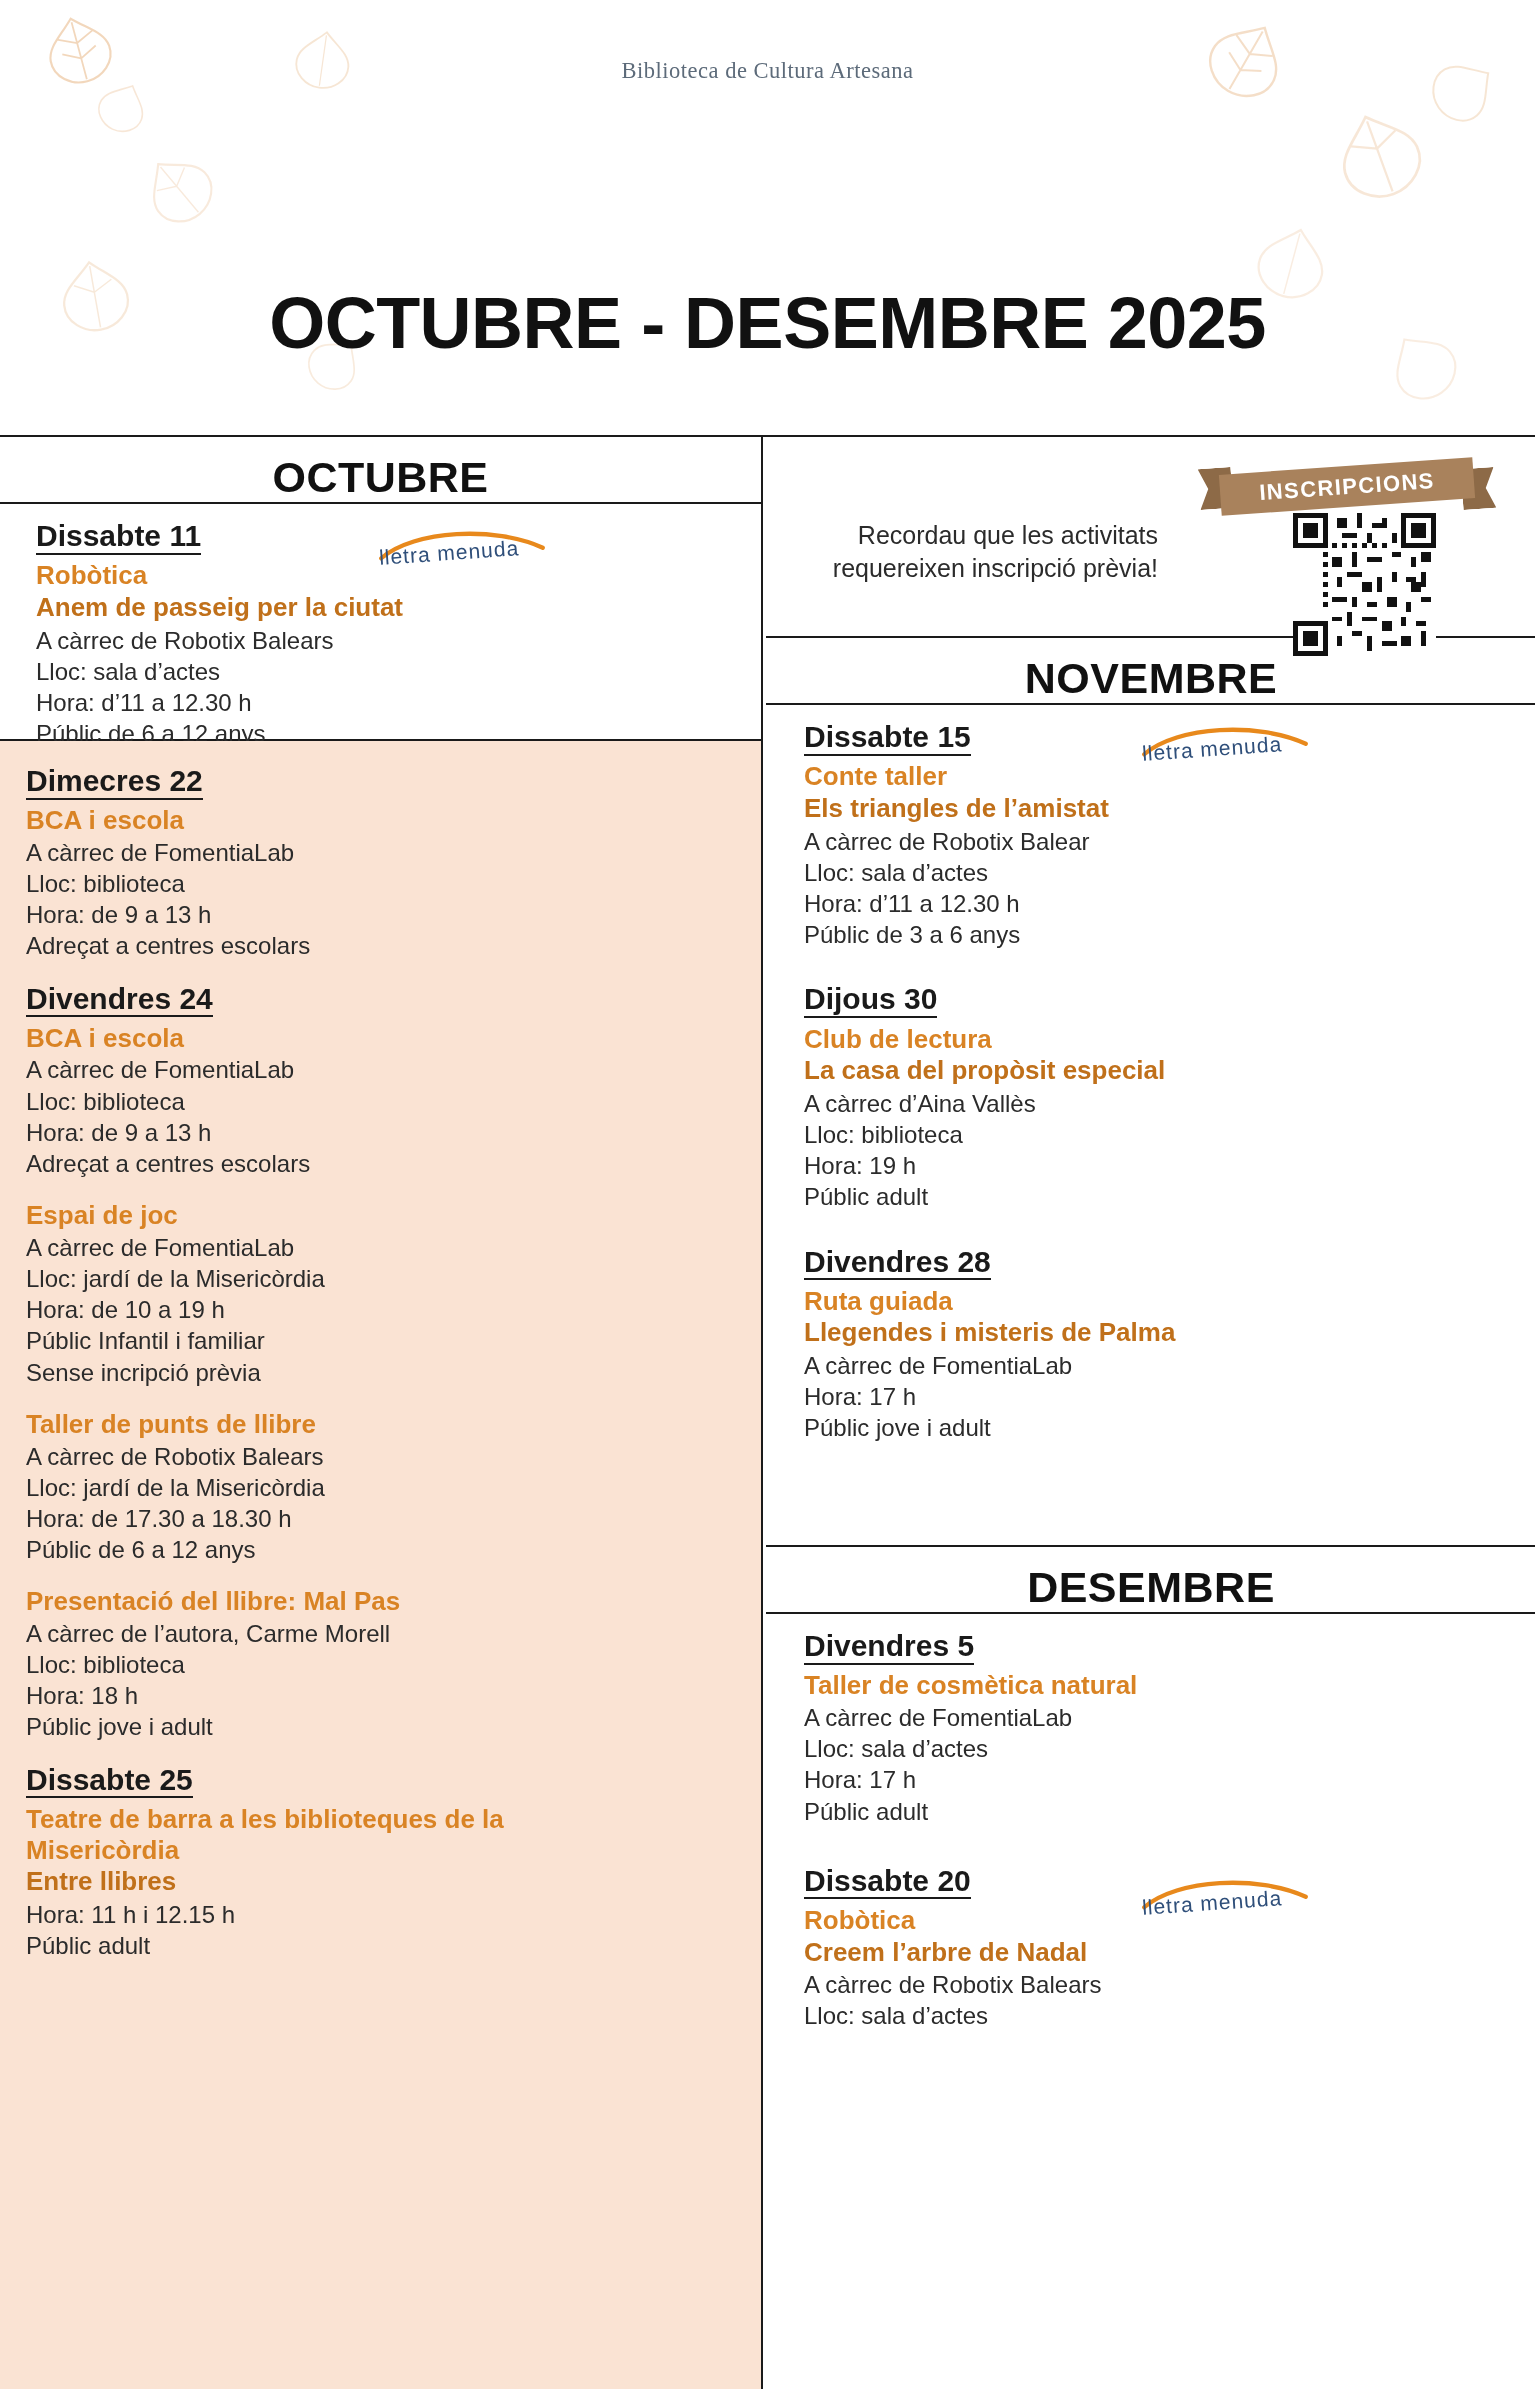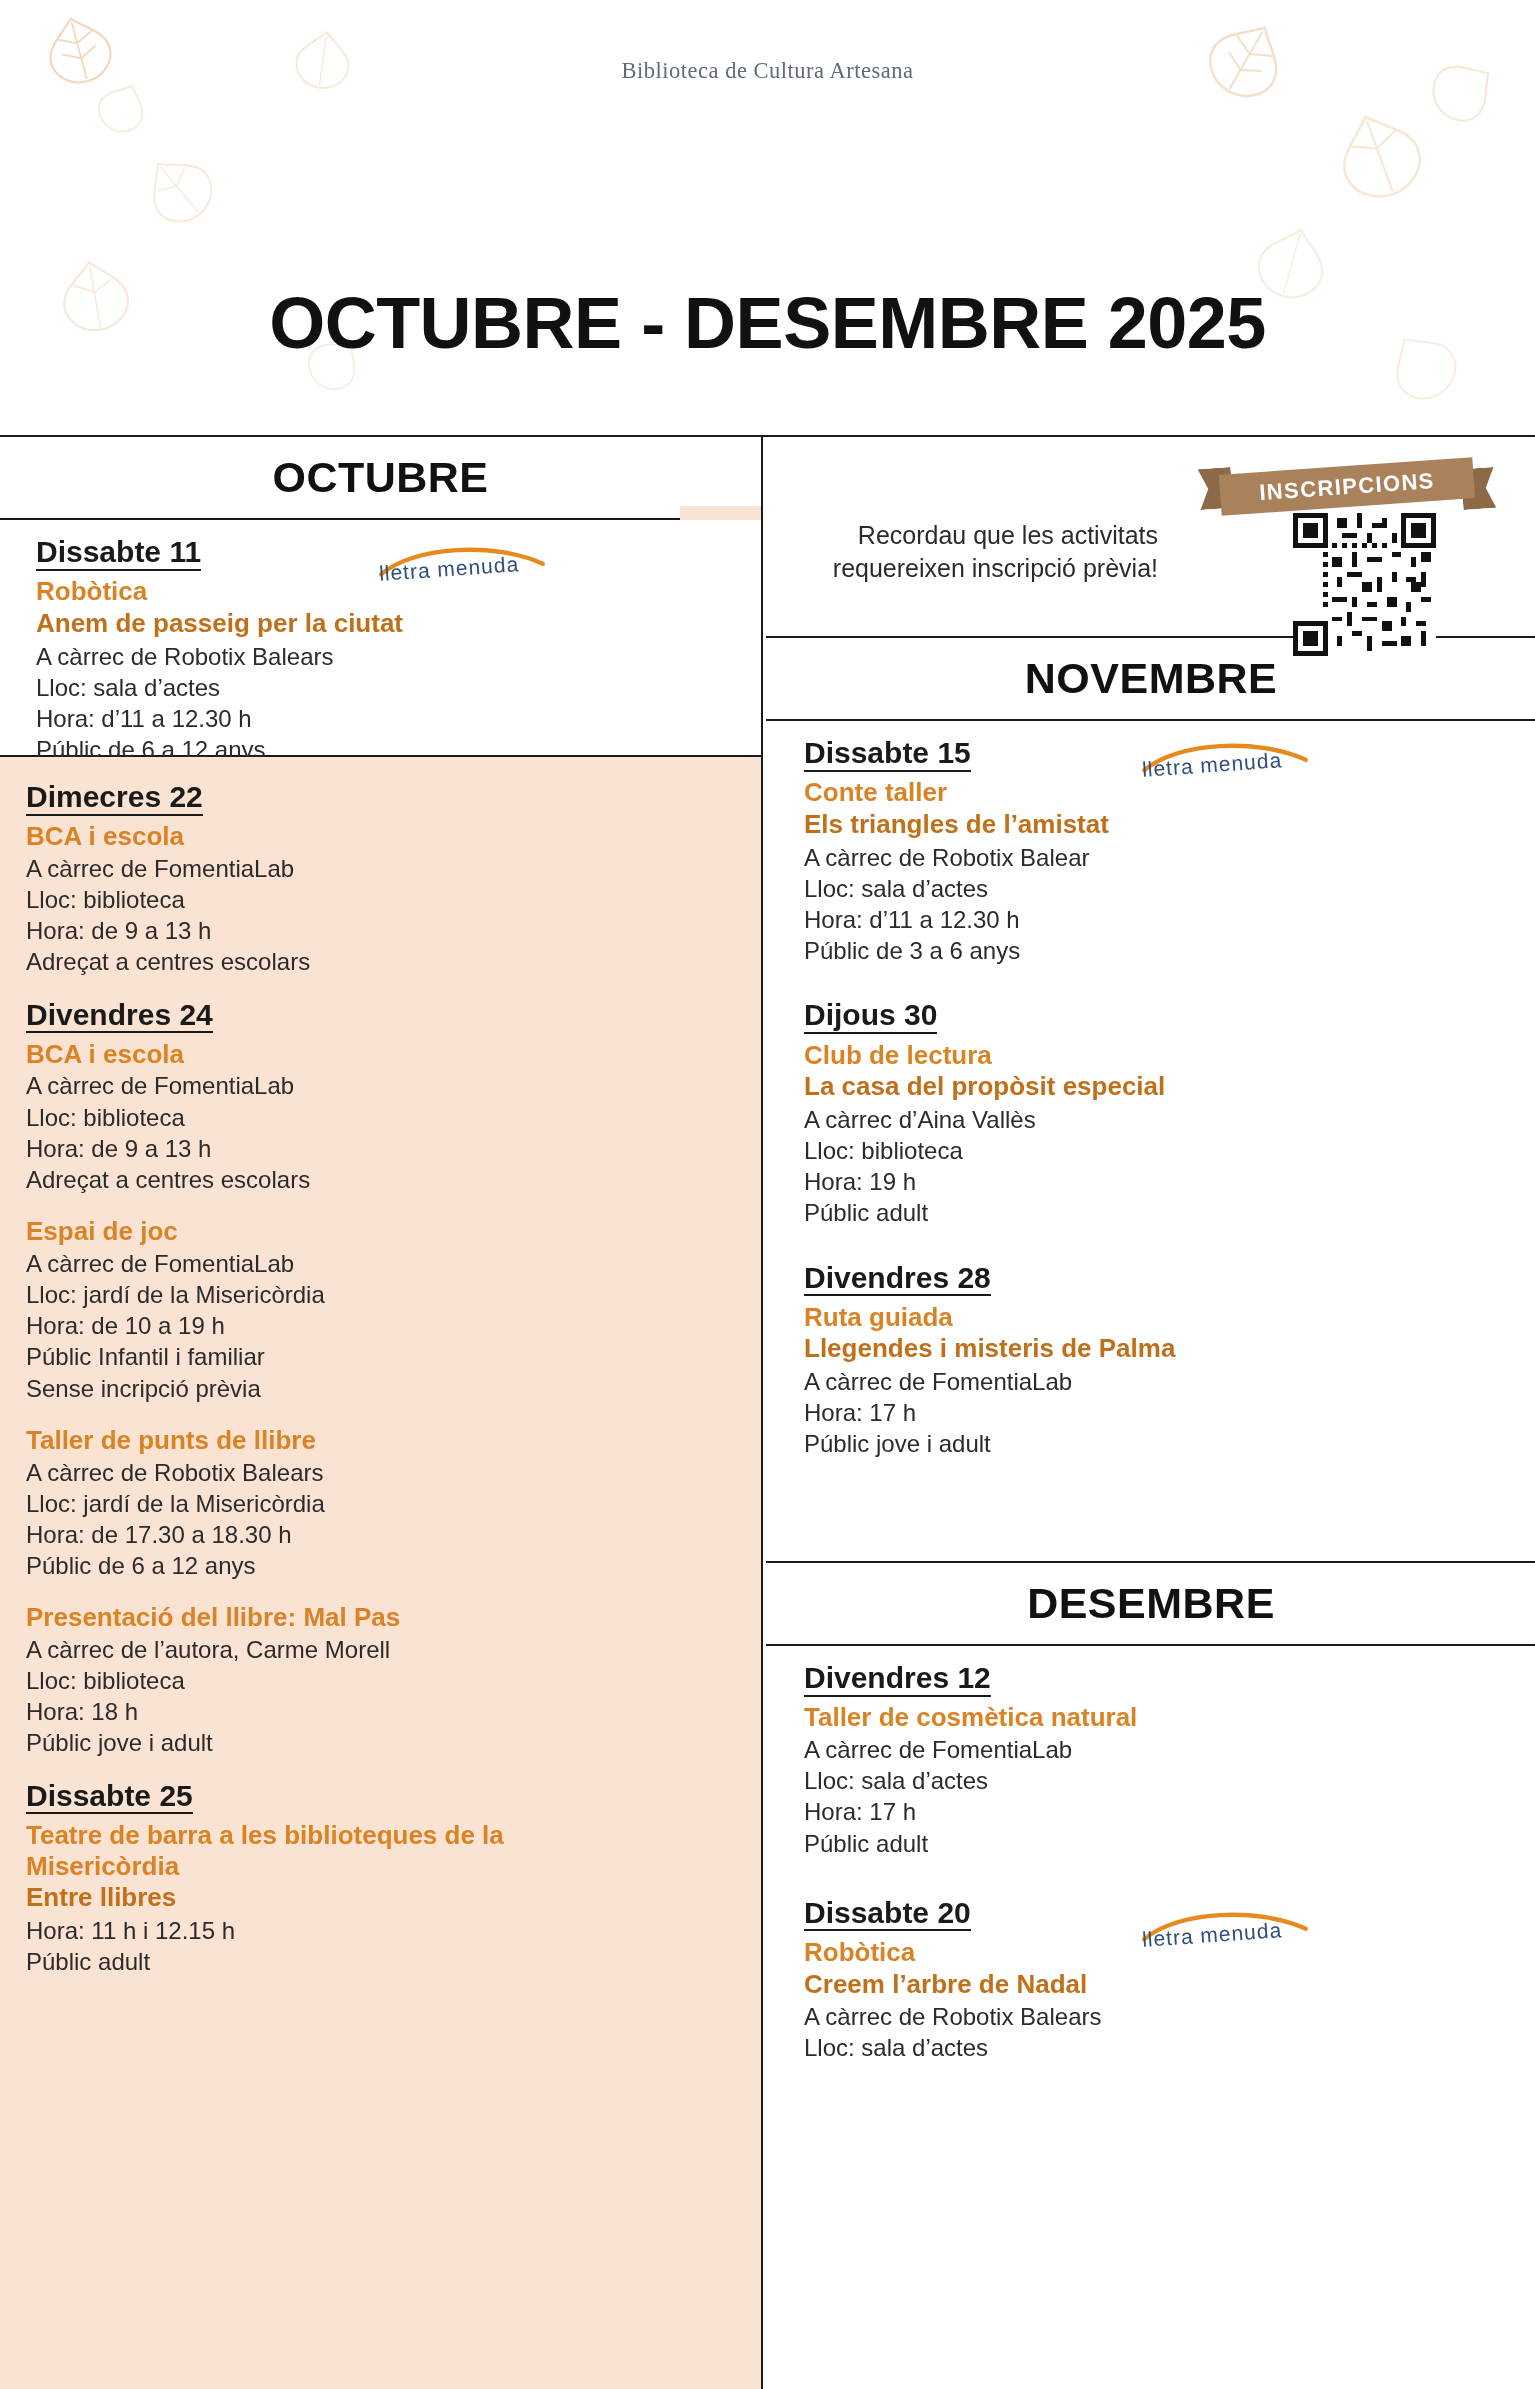--- a/index.html
+++ b/index.html
@@ -101,23 +101,23 @@
     border-right: 2.4px solid #1a1a1a;
   }
   .col-right {
     position: absolute;
     top: 0; left: 766px;
     width: 770px;
     height: 100%;
   }
 
   .month-bar {
-    height: 83px;
+    height: 67px;
     display: flex;
-    align-items: center;
+    align-items: flex-end;
     justify-content: center;
     border-bottom: 2.4px solid #1a1a1a;
     background: #ffffff;
   }
   .month-bar span {
     font-family: "Liberation Sans", sans-serif;
     font-weight: bold;
     font-size: 43px;
     letter-spacing: 0.5px;
     color: #111111;
@@ -563,21 +563,21 @@
 
       </div>
 
       <div class="month-bar">
         <span>DESEMBRE</span>
       </div>
 
       <div class="right-blocks">
 
         <div class="entry" style="margin-bottom:38px;">
-          <div class="e-date">Divendres 12</div>
+          <div class="e-date">Divendres 5</div>
           <div class="e-cat">Taller de cosmètica natural</div>
           <div class="e-line">A càrrec de FomentiaLab</div>
           <div class="e-line">Lloc: sala d’actes</div>
           <div class="e-line">Hora: 17 h</div>
           <div class="e-line">Públic adult</div>
         </div>
 
         <div class="entry">
           <div class="e-date">Dissabte 20</div>
           <div class="lletra" style="top:9.6px;left:330px;">

